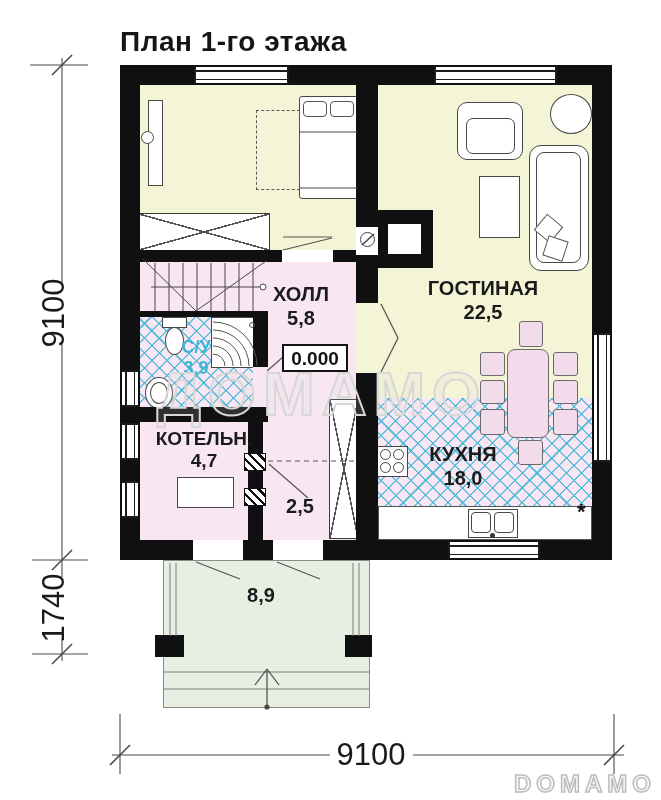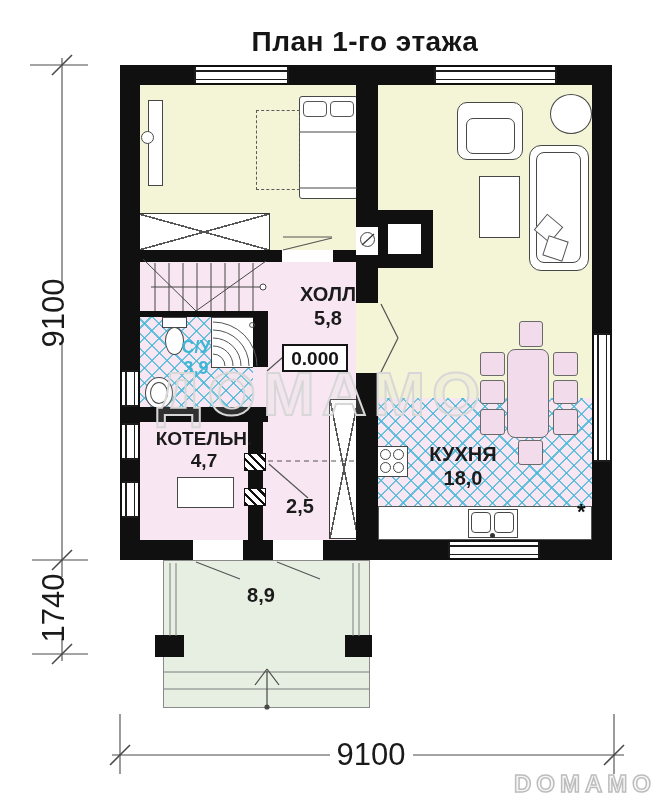--- a/index.html
+++ b/index.html
@@ -1,18 +1,18 @@
 <!DOCTYPE html>
 <html><head>
 <meta charset="utf-8">
 <style>
   html,body{margin:0;padding:0;background:#fff;}
   .canvas{position:relative;width:661px;height:800px;background:#fff;overflow:hidden;
           font-family:"Liberation Sans","DejaVu Sans",sans-serif;}
-  .title{position:absolute;left:120px;top:26px;width:490px;text-align:center;
+  .title{position:absolute;left:120px;top:26px;width:490px;
          font-size:28px;font-weight:bold;color:#151515;letter-spacing:0.5px;}
   .wall{position:absolute;background:#101010;}
   .fill{position:absolute;}
   .cream{background:#f4f4d7;}
   .pink{background:#f8e7f2;}
   .green{background:#e7efe3;border:1px solid #8a8a8a;box-sizing:border-box;}
   .tile{background-color:#f8e7f2;background-image:
     repeating-linear-gradient(45deg,transparent 0 9px,rgba(67,183,216,.8) 9px 10.5px),
     repeating-linear-gradient(-45deg,transparent 0 9px,rgba(67,183,216,.8) 9px 10.5px);}
   .counter{background:#fff;border:1px solid #555;box-sizing:border-box;}
@@ -219,21 +219,25 @@
     <g stroke="#4a4a4a" stroke-width="1.1" fill="none">
       <line x1="112" y1="755" x2="330" y2="755"></line>
       <line x1="413" y1="755" x2="624" y2="755"></line>
       <line x1="120" y1="714" x2="120" y2="774"></line>
       <line x1="614" y1="714" x2="614" y2="774"></line>
       <line x1="110" y1="765" x2="130" y2="745" stroke-width="1.6"></line>
       <line x1="604" y1="765" x2="624" y2="745" stroke-width="1.6"></line>
     </g>
   </svg>
 
-  <div class="lbl" style="left:328px;top:283px">
+  <div class="lbl" style="left:483px;top:277px">
+    <div>ГОСТИНАЯ</div>
+    <div>22,5</div>
+  </div>
+  <div class="lbl" style="left:301px;top:283px">
     <div>ХОЛЛ</div>
     <div>5,8</div>
   </div>
   <div class="elev" style="left:282px;top:344px;width:66px;height:28px">0.000</div>
   <div class="lbl blue" style="left:196px;top:337px;font-size:18px">
     <div>С/У</div>
     <div>3,9</div>
   </div>
   <div class="lbl" style="left:204px;top:428px;font-size:19px">
     <div>КОТЕЛЬН.</div>

